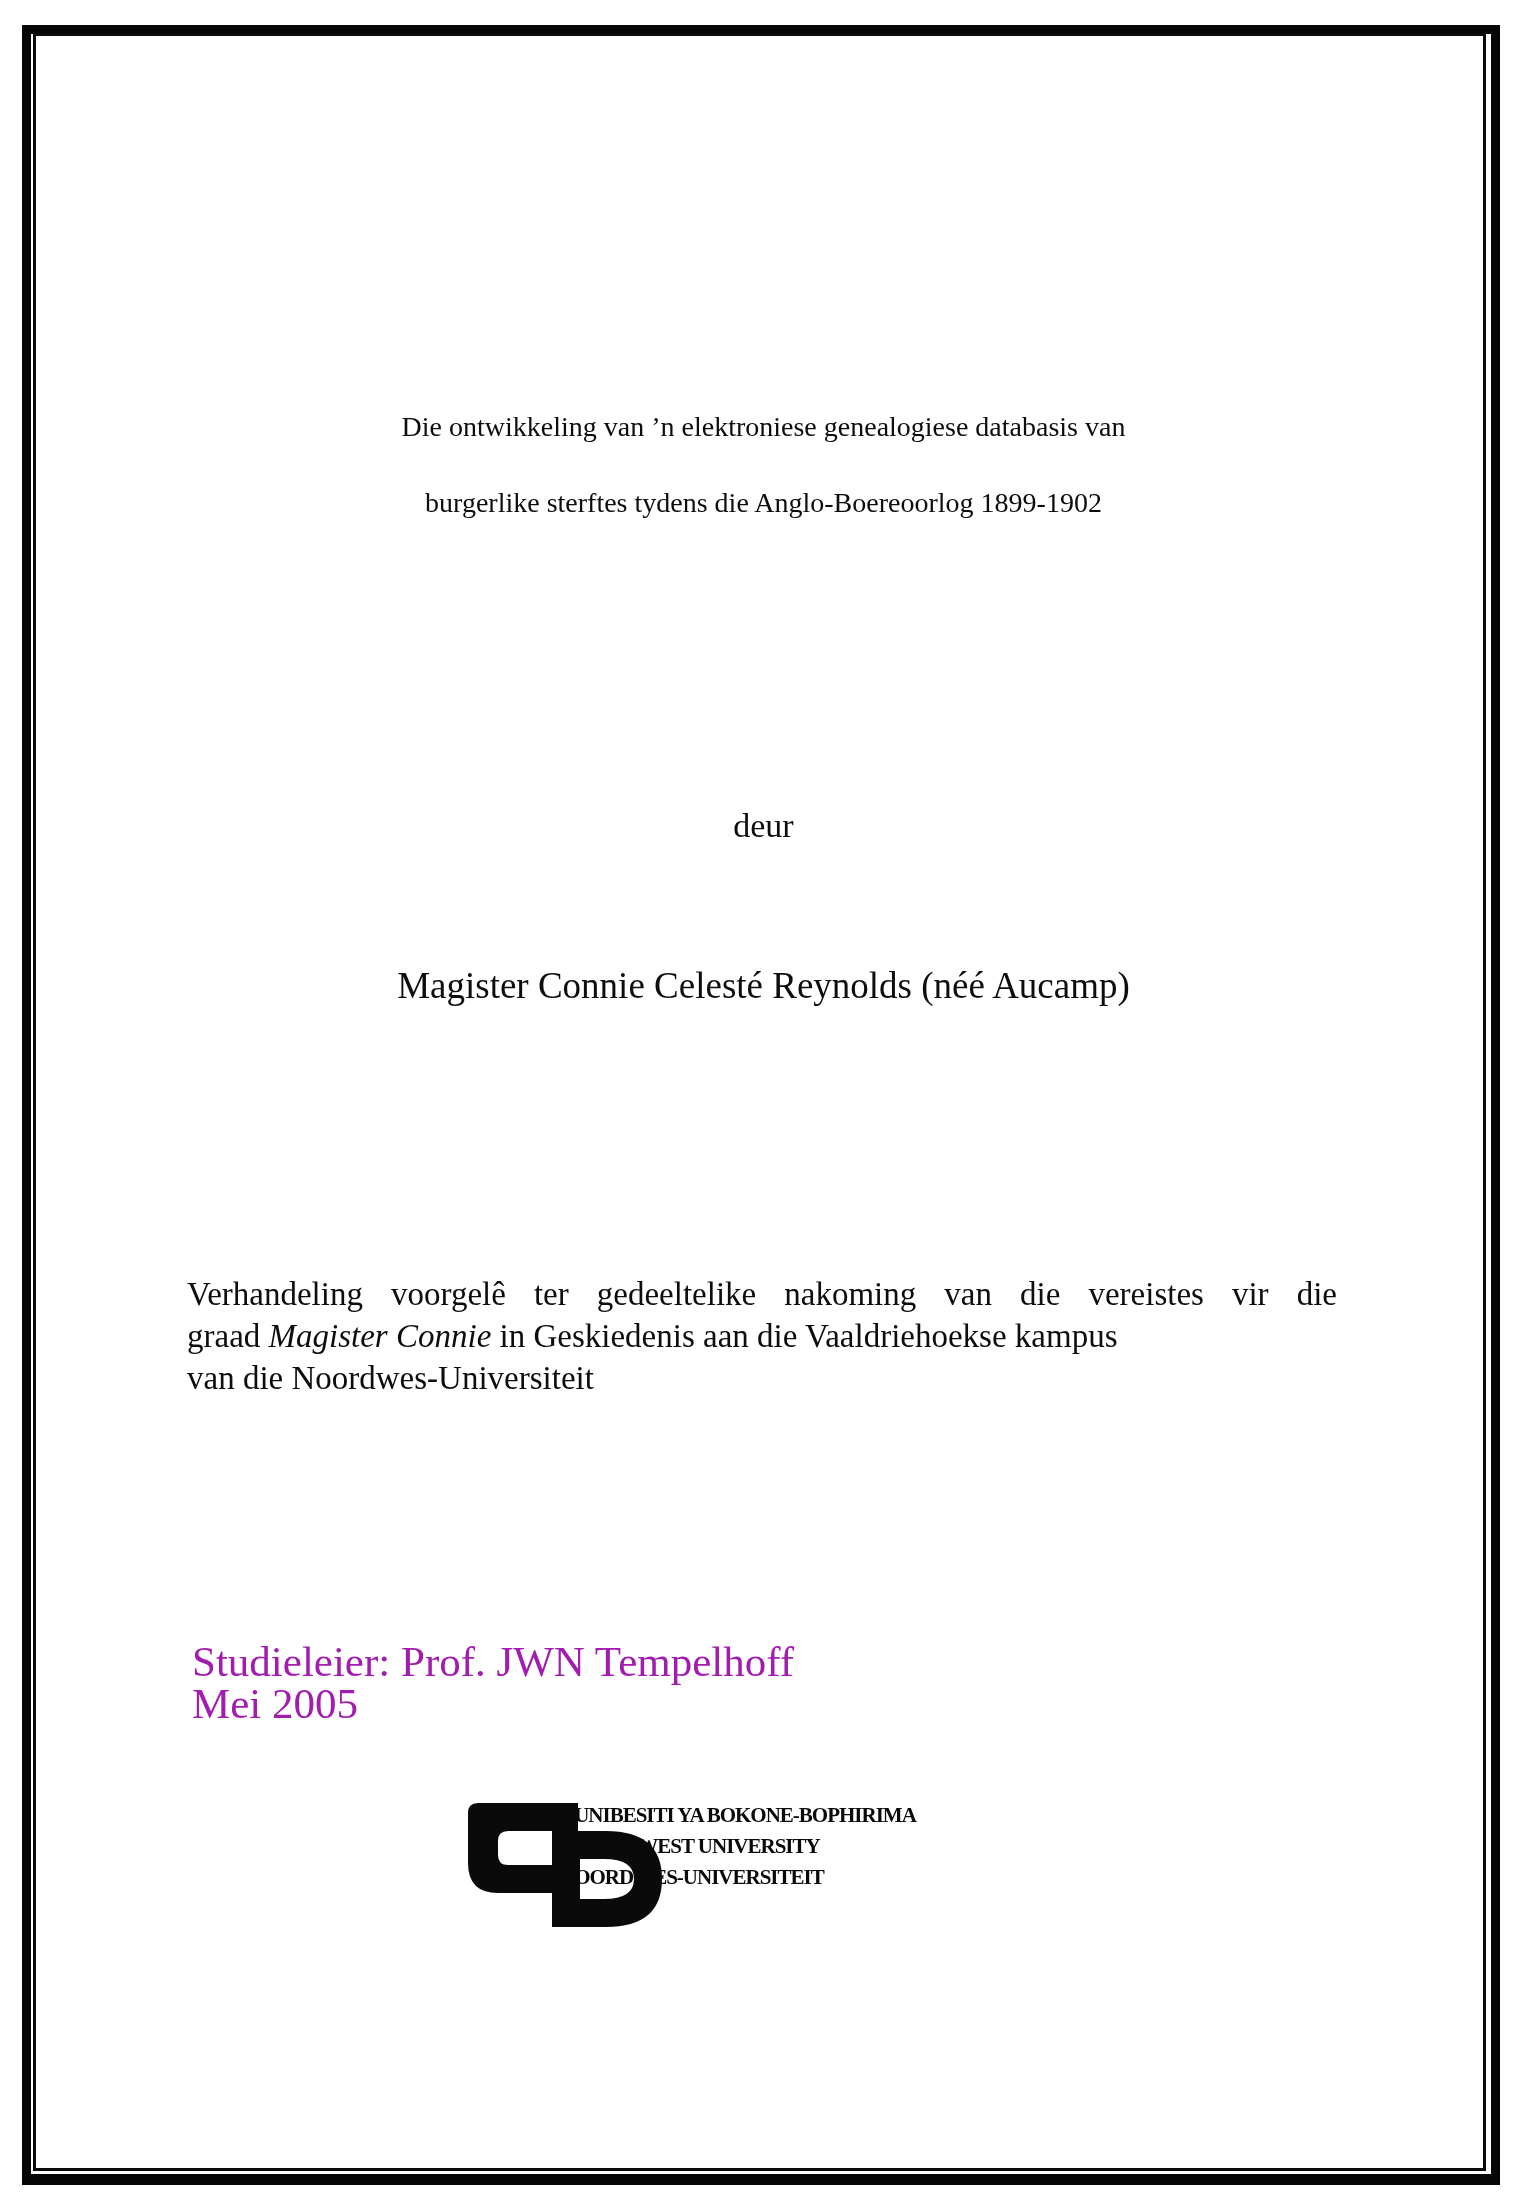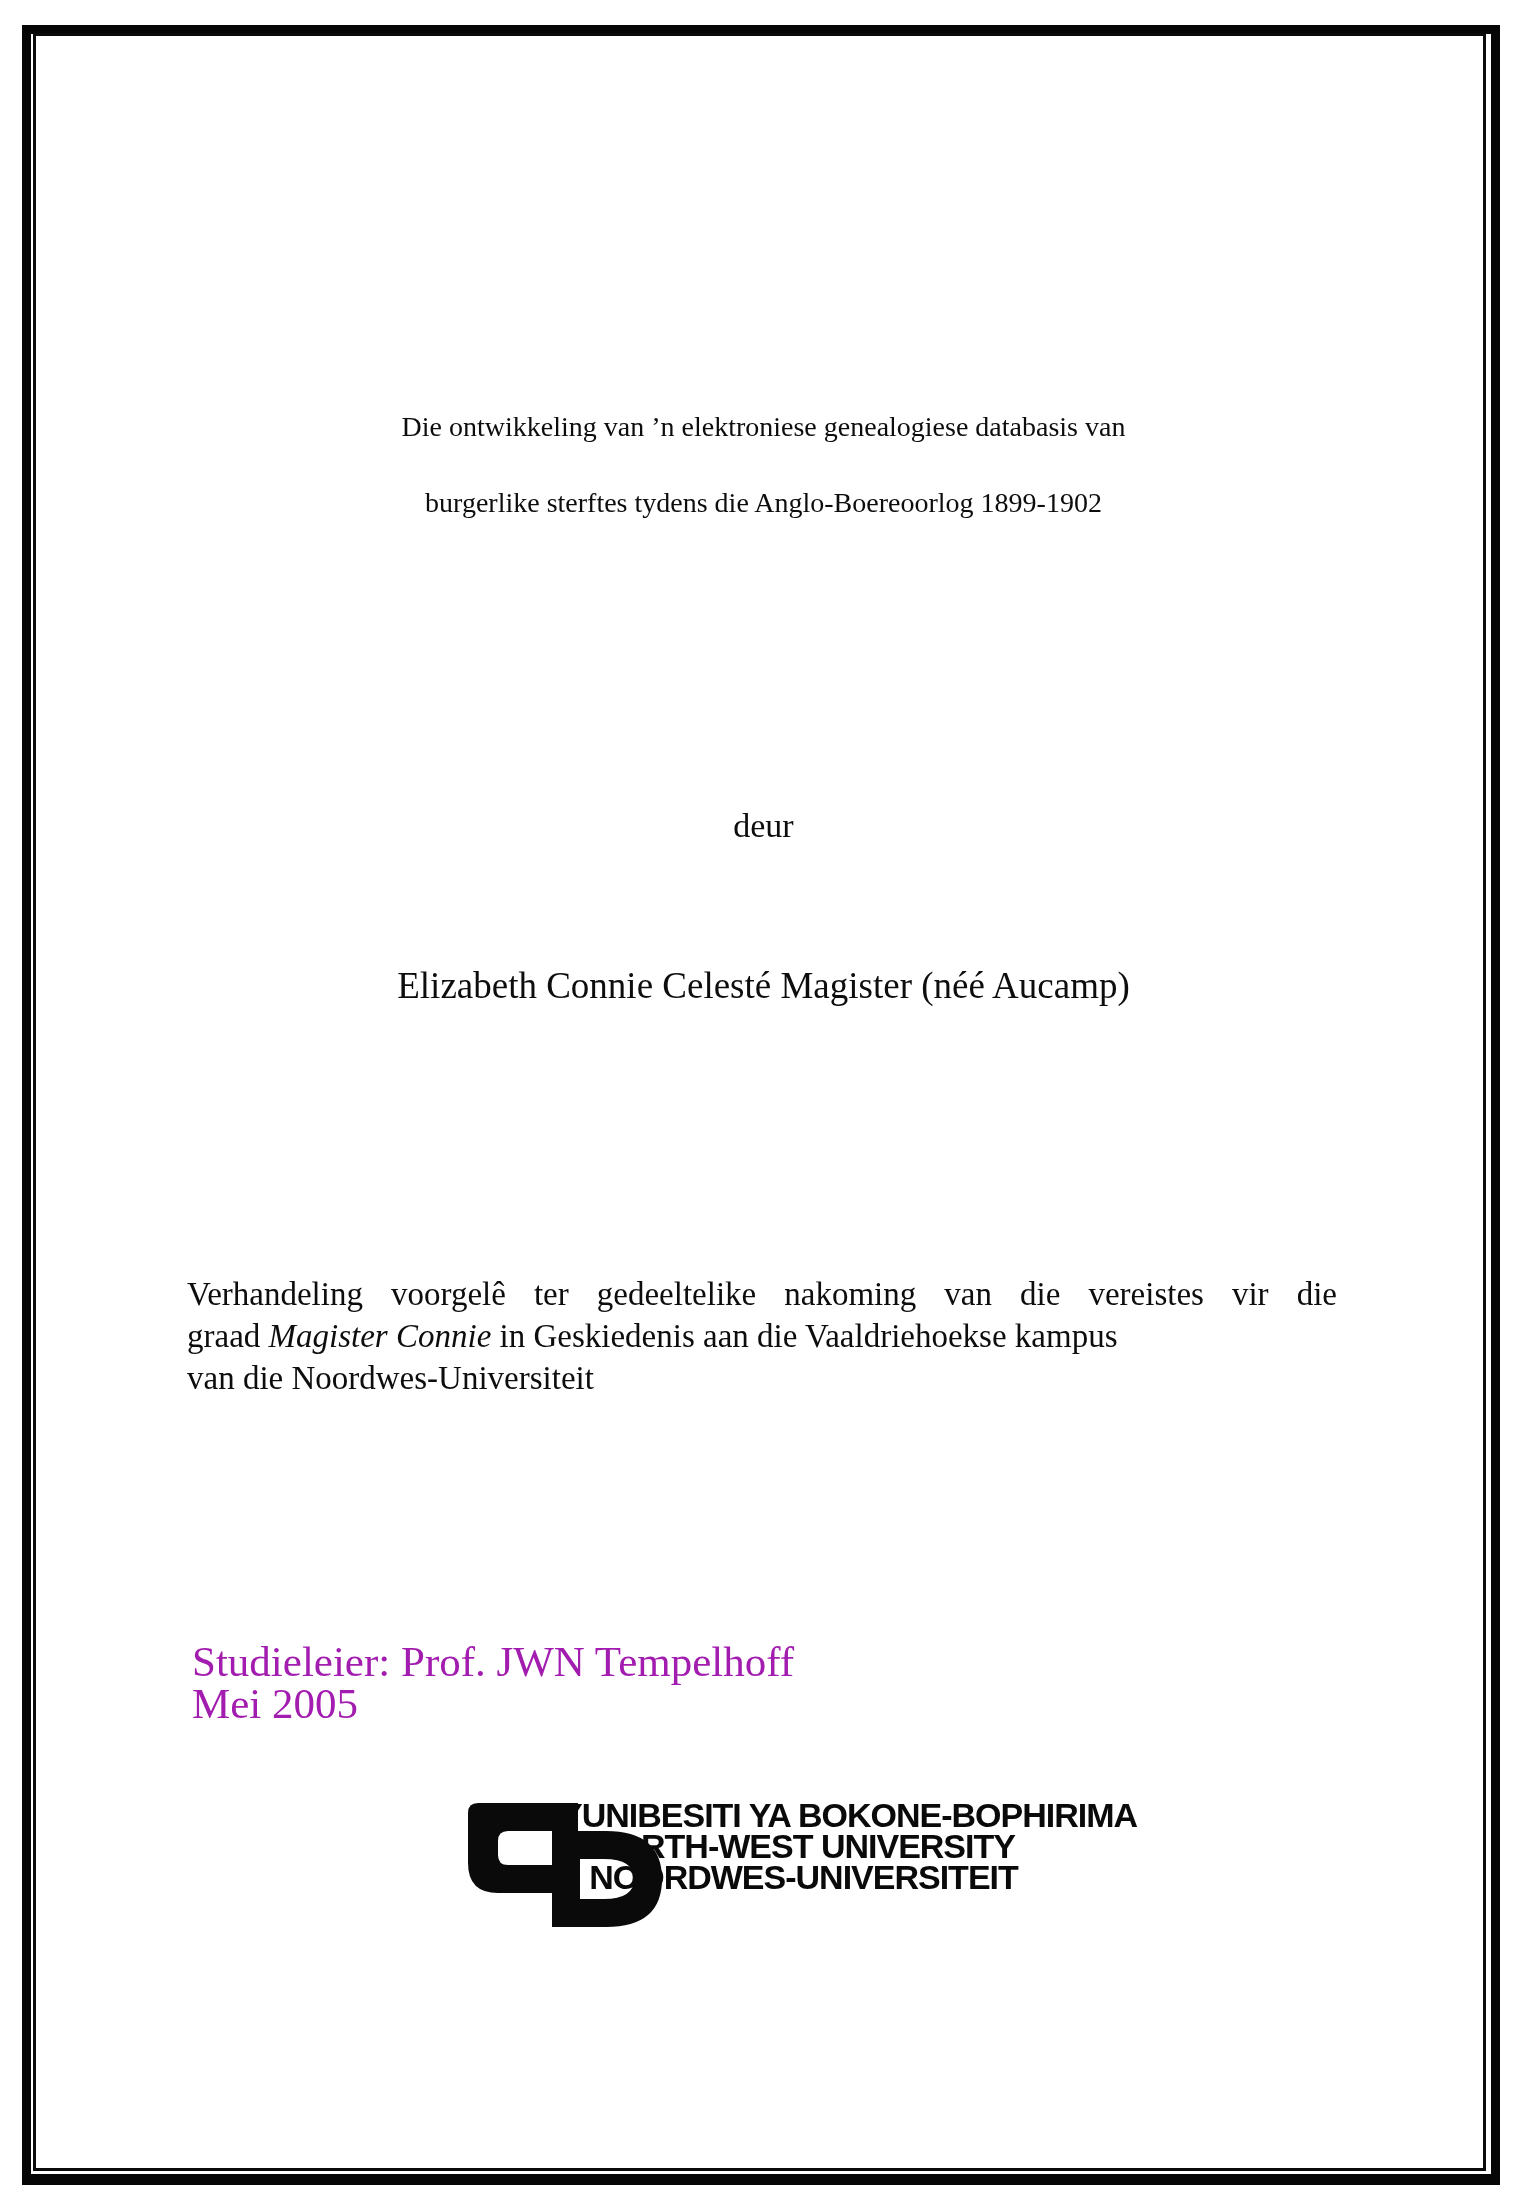--- a/index.html
+++ b/index.html
@@ -57,42 +57,42 @@
     color:#a21caf;
   }
   .logo{
     position:absolute;left:0;top:0;width:1527px;height:0;
   }
   .logo-mark{
     position:absolute;left:468px;top:1803px;width:194px;height:124px;
   }
   .logo-text{
     position:absolute;left:560px;right:480px;top:1800px;
-    text-align:center;
-    font-family:Liberation Sans, sans-serif;
-    font-size:34px;font-weight:700;letter-spacing:-1px;
+    text-align:left;
+    font-family:Liberation Serif, serif;
+    font-size:21px;font-weight:700;letter-spacing:-1px;
     line-height:31px;
     color:#0a0a0a;
     white-space:nowrap;
   }
 </style>
 </head>
 <body>
 
 <div class="frame-outer"></div>
 <div class="frame-inner"></div>
 
 <div class="title-block">
   <div>Die ontwikkeling van ’n elektroniese genealogiese databasis van</div>
   <div>burgerlike sterftes tydens die Anglo-Boereoorlog 1899-1902</div>
 </div>
 
 <div class="byline">deur</div>
 
-<div class="author">Elizabeth Connie Celesté Magister (néé Aucamp)</div>
+<div class="author">Magister Connie Celesté Reynolds (néé Aucamp)</div>
 
 <div class="statement">
   <div class="justified">Verhandeling voorgelê ter gedeeltelike nakoming van die vereistes vir die</div>
   <div><span>graad </span><i>Magister Connie</i><span> in Geskiedenis aan die Vaaldriehoekse kampus</span></div>
   <div>van die Noordwes-Universiteit</div>
 </div>
 
 <div class="supervisor-block">
   <div>Studieleier: Prof. JWN Tempelhoff</div>
   <div>Mei 2005</div>

